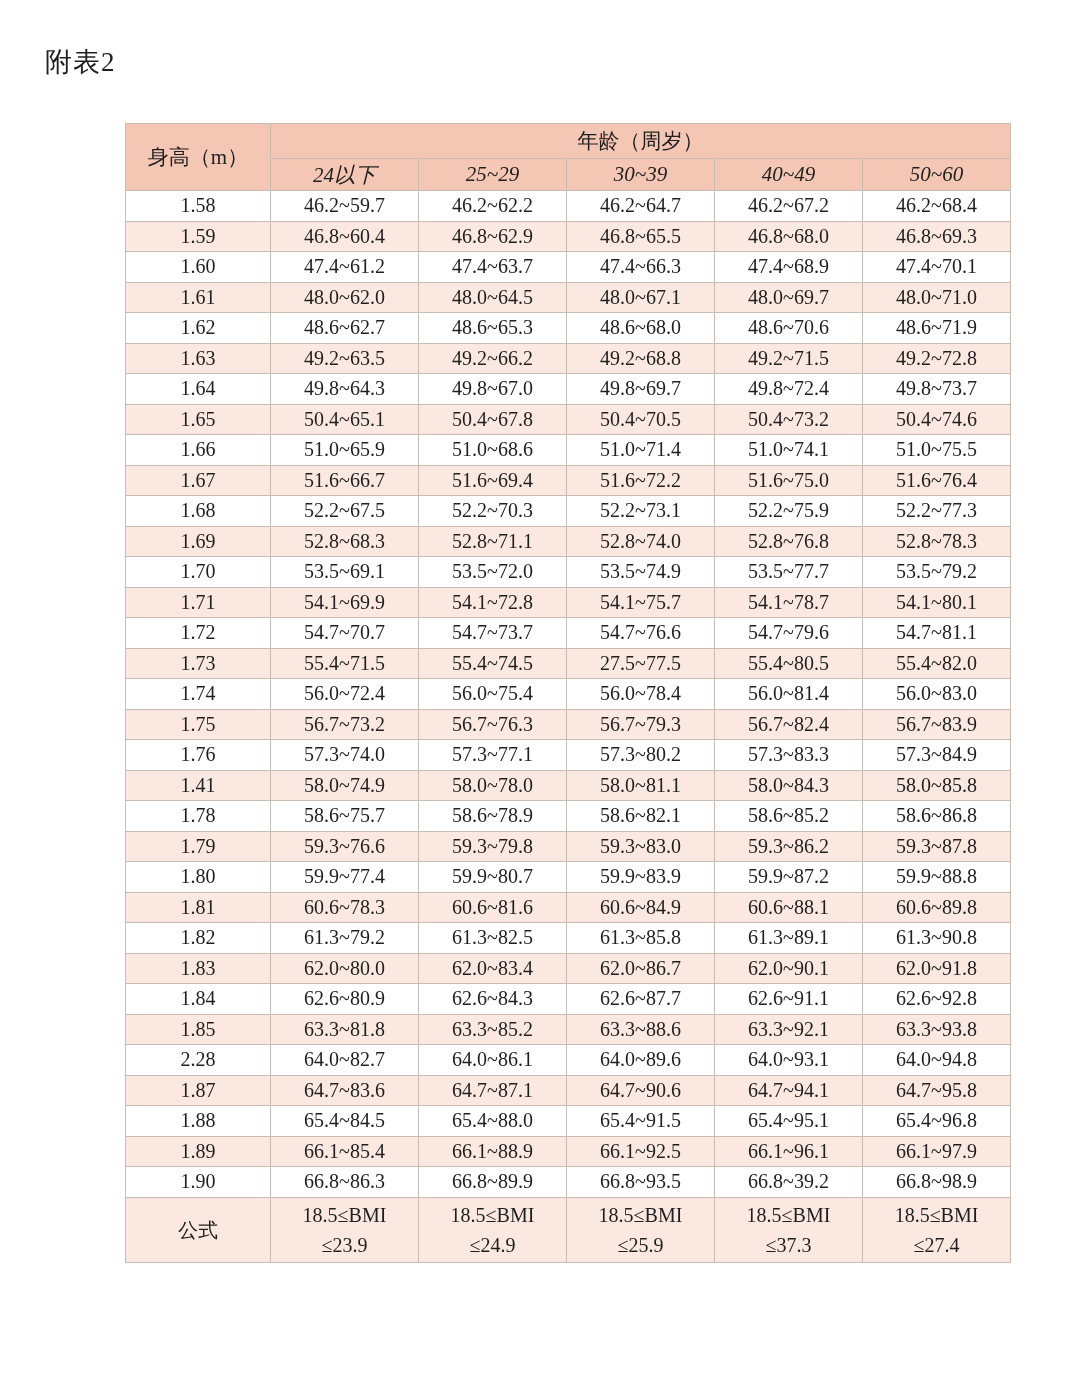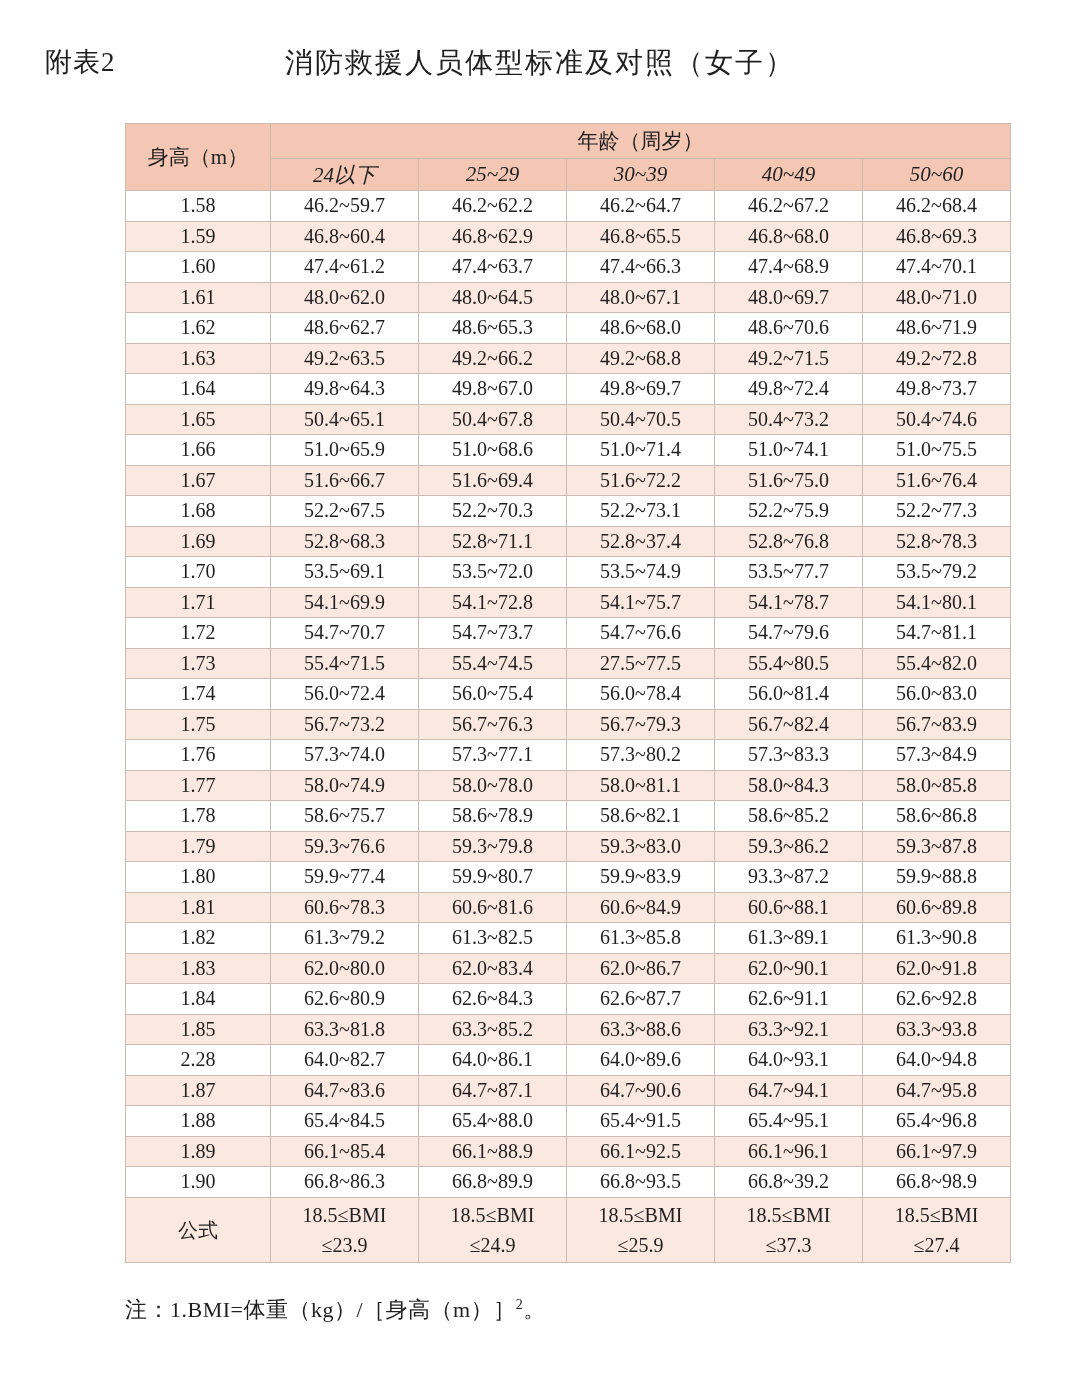--- a/index.html
+++ b/index.html
@@ -80,21 +80,20 @@
     white-space: nowrap;
   }
   .note sup { font-size: 14px; }
 </style>
 </head>
 <body>
 
 <div class="page">
 
   <div class="doc-label">附表2</div>
-  <div class="page-title">消防救援人员体型标准及对照（女子）</div>
 
   <table class="bmi-table">
     <colgroup>
       <col style="width:145px">
       <col style="width:148px">
       <col style="width:148px">
       <col style="width:148px">
       <col style="width:148px">
       <col style="width:148px">
     </colgroup>
@@ -197,21 +196,21 @@
           <td>52.2~67.5</td>
           <td>52.2~70.3</td>
           <td>52.2~73.1</td>
           <td>52.2~75.9</td>
           <td>52.2~77.3</td>
         </tr>
         <tr>
           <td>1.69</td>
           <td>52.8~68.3</td>
           <td>52.8~71.1</td>
-          <td>52.8~37.4</td>
+          <td>52.8~74.0</td>
           <td>52.8~76.8</td>
           <td>52.8~78.3</td>
         </tr>
         <tr>
           <td>1.70</td>
           <td>53.5~69.1</td>
           <td>53.5~72.0</td>
           <td>53.5~74.9</td>
           <td>53.5~77.7</td>
           <td>53.5~79.2</td>
@@ -258,21 +257,21 @@
         </tr>
         <tr>
           <td>1.76</td>
           <td>57.3~74.0</td>
           <td>57.3~77.1</td>
           <td>57.3~80.2</td>
           <td>57.3~83.3</td>
           <td>57.3~84.9</td>
         </tr>
         <tr>
-          <td>1.77</td>
+          <td>1.41</td>
           <td>58.0~74.9</td>
           <td>58.0~78.0</td>
           <td>58.0~81.1</td>
           <td>58.0~84.3</td>
           <td>58.0~85.8</td>
         </tr>
         <tr>
           <td>1.78</td>
           <td>58.6~75.7</td>
           <td>58.6~78.9</td>
@@ -286,21 +285,21 @@
           <td>59.3~79.8</td>
           <td>59.3~83.0</td>
           <td>59.3~86.2</td>
           <td>59.3~87.8</td>
         </tr>
         <tr>
           <td>1.80</td>
           <td>59.9~77.4</td>
           <td>59.9~80.7</td>
           <td>59.9~83.9</td>
-          <td>93.3~87.2</td>
+          <td>59.9~87.2</td>
           <td>59.9~88.8</td>
         </tr>
         <tr>
           <td>1.81</td>
           <td>60.6~78.3</td>
           <td>60.6~81.6</td>
           <td>60.6~84.9</td>
           <td>60.6~88.1</td>
           <td>60.6~89.8</td>
         </tr>
@@ -397,17 +396,14 @@
           <span class="formula-line">≤37.3</span>
         </td>
         <td>
           <span class="formula-line">18.5≤BMI</span>
           <span class="formula-line">≤27.4</span>
         </td>
       </tr>
     </tbody>
   </table>
 
-  <div class="note">
-    <span>注：1.BMI=体重（kg）/［身高（m）］</span><sup>2</sup><span>。</span>
-  </div>
 
 </div>
 
 </body></html>

